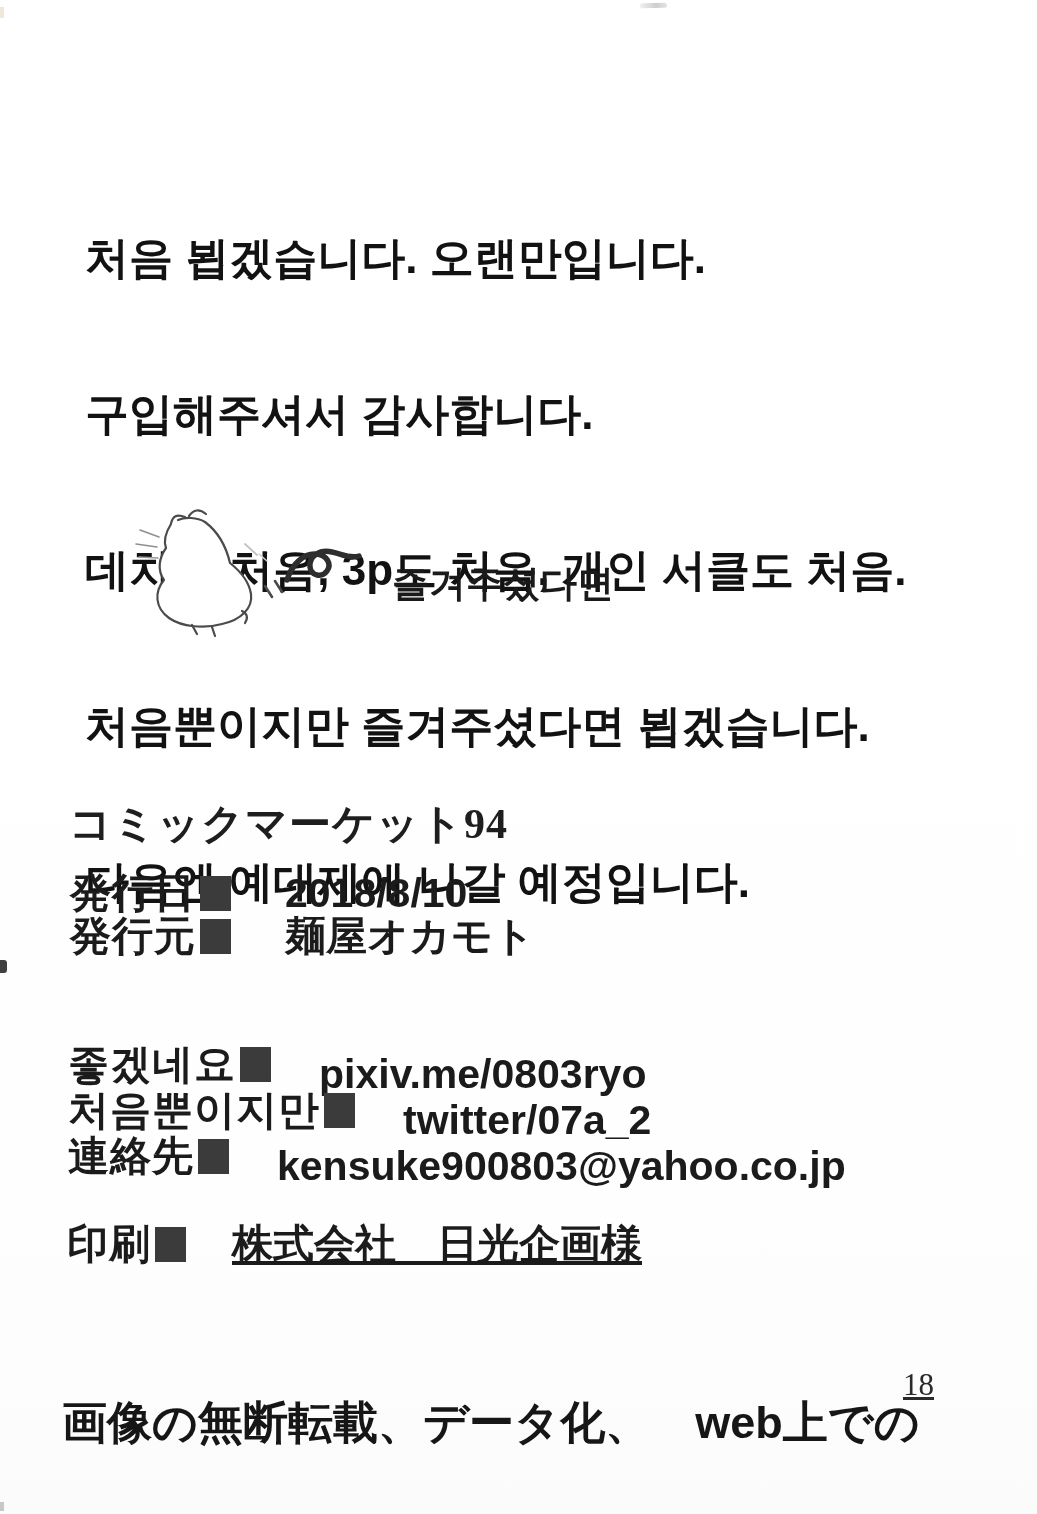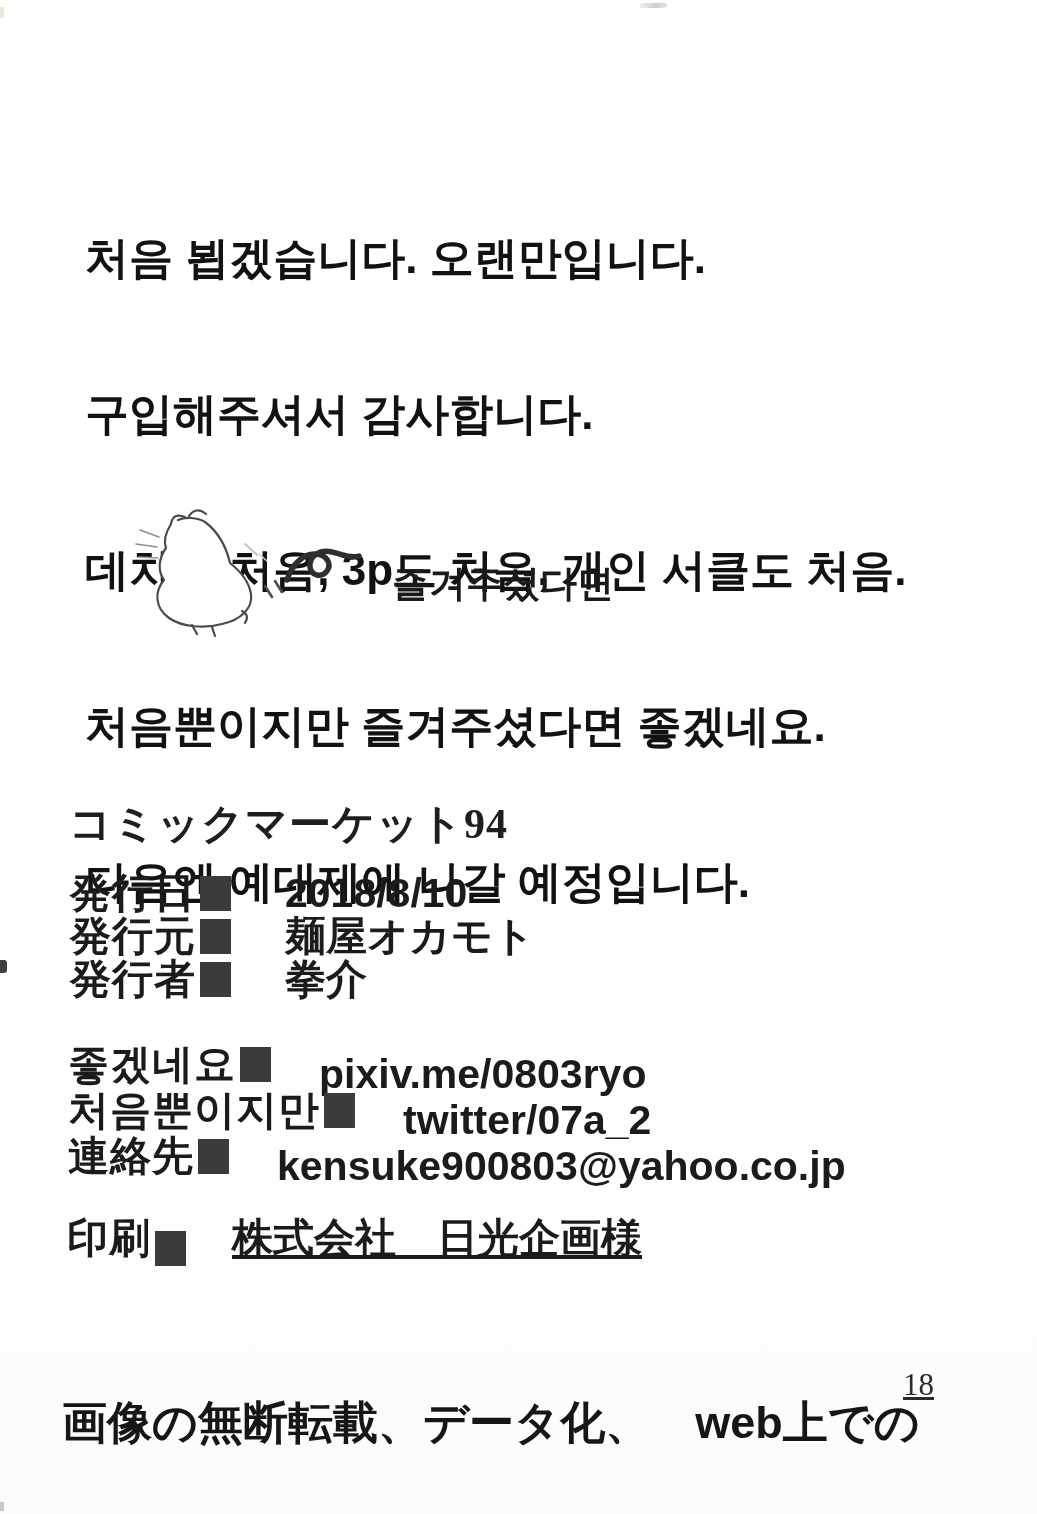--- a/index.html
+++ b/index.html
@@ -44,21 +44,21 @@
     position:absolute;left:69px;top:796px;
     font-family:"Liberation Serif","DejaVu Serif",serif;
     font-size:42px;font-weight:600;letter-spacing:1px;color:#1e1e1e;
     white-space:pre;
   }
   .rows{position:absolute;left:70px;top:872px;}
   .rows .row{height:43px;display:flex;align-items:center;}
   .contact-rows{position:absolute;left:68px;top:1041px;}
   .contact-rows .row{height:46px;display:flex;align-items:center;}
   .print-row-wrap{position:absolute;left:67px;top:1222px;}
-  .print-row-wrap .row{height:44px;display:flex;align-items:flex-end;}
+  .print-row-wrap .row{height:44px;display:flex;align-items:center;}
 
   .lbl{font-size:41px;font-weight:600;letter-spacing:1px;color:#1b1b1b;white-space:pre;}
   .sq{
     display:inline-block;width:31px;height:35px;
     background:var(--square);margin-left:4px;flex:none;
   }
   .val{font-size:41px;font-weight:600;color:#1b1b1b;white-space:pre;}
   .val-pub{margin-left:54px;}
   .val-contact{margin-left:48px;margin-top:20px;}
   .val-print{margin-left:46px;text-decoration:underline;}
@@ -81,21 +81,21 @@
 
   <div class="artifact artifact-tl"></div>
   <div class="artifact artifact-tr"></div>
   <div class="artifact artifact-left"></div>
   <div class="artifact artifact-bl"></div>
 
   <div class="afterword">
     <div>처음 뵙겠습니다. 오랜만입니다.</div>
     <div>구입해주셔서 감사합니다.</div>
     <div>데챠도 처음, 3p도 처음, 개인 서클도 처음.</div>
-    <div>처음뿐이지만 즐겨주셨다면 좋겠네요.</div>
+    <div>처음뿐이지만 즐겨주셨다면 뵙겠습니다.</div>
     <div>다음엔 예대제에 나갈 예정입니다.</div>
   </div>
 
   <div class="doodle">
     <svg width="260" height="150" viewBox="0 0 260 150">
       <g fill="none" stroke="#4b4b4b" stroke-width="2.2" stroke-linecap="round" stroke-linejoin="round">
         <path d="M14 36 L33 43" stroke="#8f8f8f" stroke-width="1.6"></path>
         <path d="M10 50 L31 53" stroke="#8f8f8f" stroke-width="1.6"></path>
         <path d="M13 63 L32 64" stroke="#9a9a9a" stroke-width="1.6"></path>
         <path d="M45 30 Q47 18 59 23"></path>
@@ -123,25 +123,20 @@
       <div class="row">
         <span class="lbl">発行日</span>
         <span class="sq"></span>
         <span class="val val-pub">2018/8/10</span>
       </div>
       <div class="row">
         <span class="lbl">発行元</span>
         <span class="sq"></span>
         <span class="val val-pub">麺屋オカモト</span>
       </div>
-      <div class="row">
-        <span class="lbl">発行者</span>
-        <span class="sq"></span>
-        <span class="val val-pub">拳介</span>
-      </div>
     </div>
 
     <div class="contact-rows">
       <div class="row">
         <span class="lbl">좋겠네요</span>
         <span class="sq"></span>
         <span class="val val-contact">pixiv.me/0803ryo</span>
       </div>
       <div class="row">
         <span class="lbl">처음뿐이지만</span>

